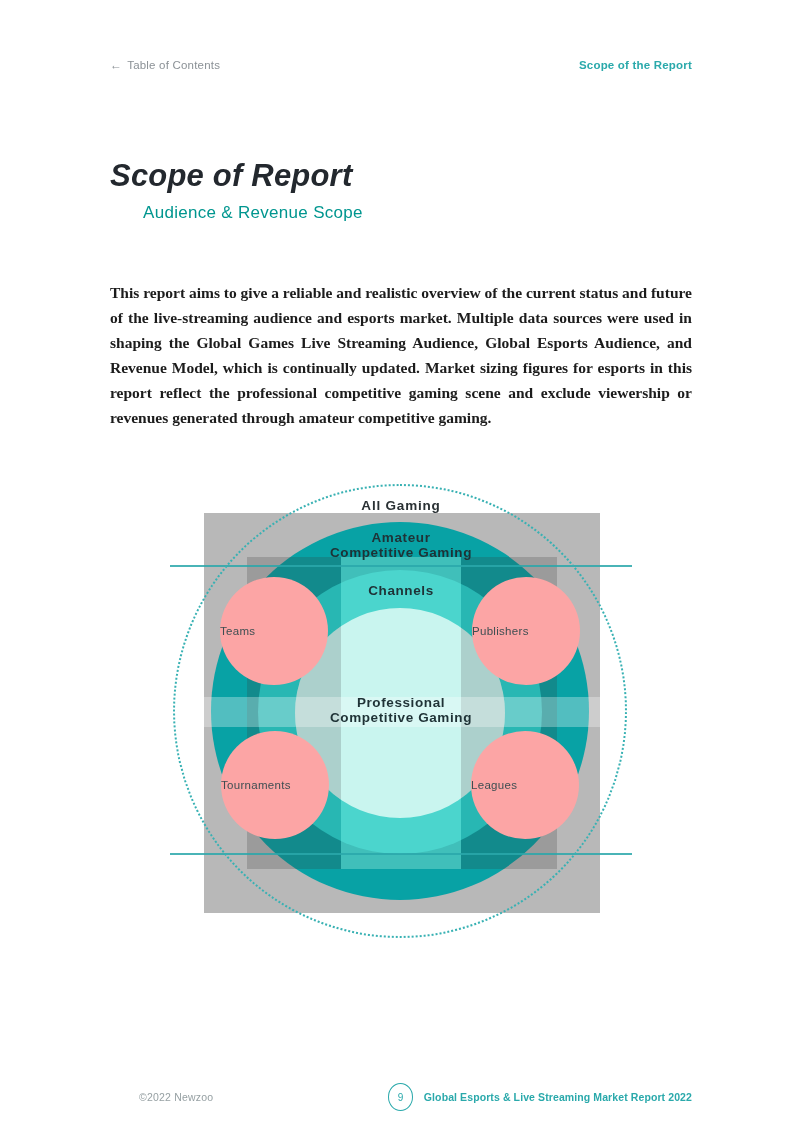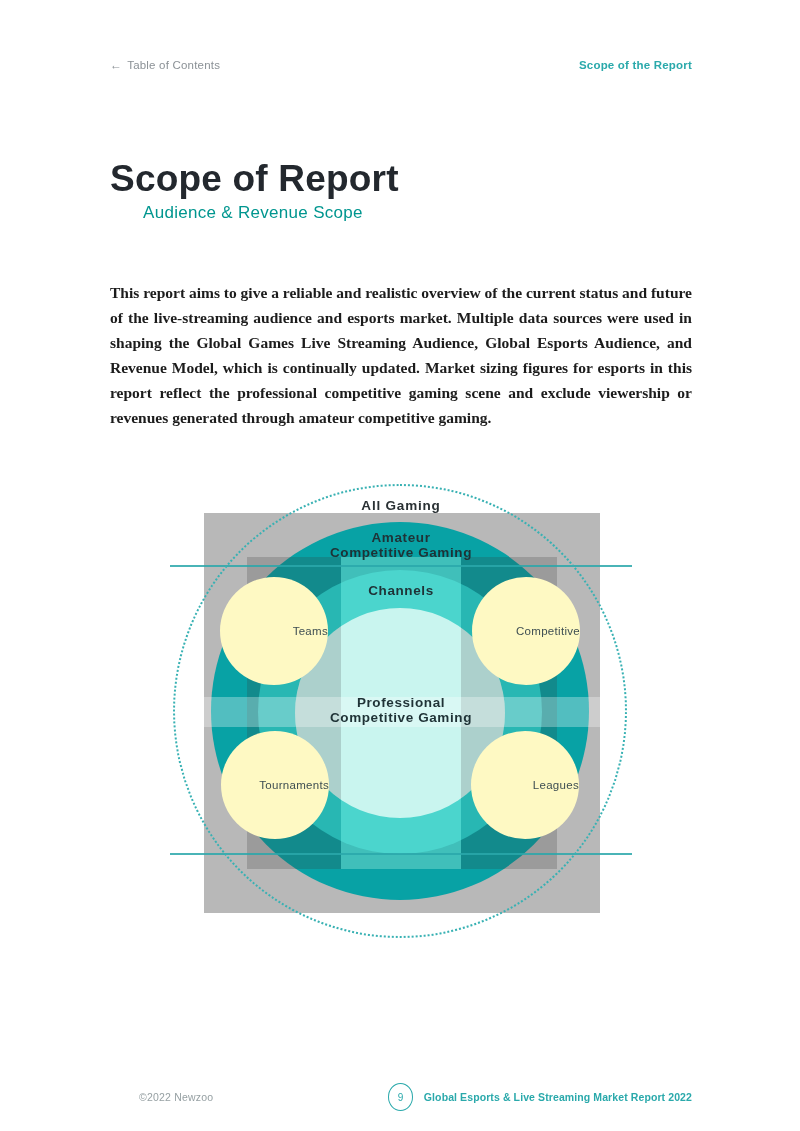--- a/index.html
+++ b/index.html
@@ -15,21 +15,21 @@
     display:flex; justify-content:space-between; align-items:center;
     font-size:11.5px;
   }
   .back-link { color:#8b9196; letter-spacing:0.2px; cursor:pointer; display:flex; gap:5px; align-items:center; }
   .back-arrow { color:#8b9196; font-size:12px; }
   .section-link { color:#2aa9ab; font-weight:700; letter-spacing:0.2px; cursor:pointer; }
 
   
   .title {
     position:absolute; top:158px; left:110px;
-    font-size:37px; font-weight:700; color:#23282e; letter-spacing:0.2px;
+    font-size:31px; font-weight:700; color:#23282e; letter-spacing:0.2px;font-style:italic;
   }
   .subtitle {
     position:absolute; top:203px; left:110px;
     font-size:17px; font-weight:400; color:#00968f; letter-spacing:0.3px;margin-left:33px;
   }
 
   
   .body-text {
     position:absolute; top:264px; left:110px; width:582px;
     font-family:"Liberation Serif", serif;
@@ -51,21 +51,21 @@
   .central-circle {
     left:125px; top:128px; width:210px; height:210px; border-radius:50%;
     background:#c9f5ef; overflow:hidden;
   }
   .central-shade-left  { position:absolute; left:0;  top:0; width:46px; height:100%; background:rgba(88,104,104,0.26); }
   .central-shade-right { position:absolute; right:0; top:0; width:44px; height:100%; background:rgba(88,104,104,0.26); }
   .hband { left:33px; top:217px; width:397px; height:30px; background:rgba(255,255,255,0.3); }
 
   .satellite {
     position:absolute; width:108px; height:108px; border-radius:50%;
-    background:#fef9c3; display:flex; align-items:center; justify-content:flex-end;
+    background:#fca5a5; display:flex; align-items:center; justify-content:flex-start;
     font-size:11.5px; color:#3e4e52; letter-spacing:0.3px;
   }
   .sat-teams       { left:50px;  top:97px;  }
   .sat-publishers  { left:302px; top:97px;  }
   .sat-tournaments { left:51px;  top:251px; }
   .sat-leagues     { left:301px; top:251px; }
 
   .hline { position:absolute; left:0; width:462px; height:2px; background:rgba(42,167,170,0.85); }
   .hline-top    { top:85px;  }
   .hline-bottom { top:373px; }
@@ -131,21 +131,21 @@
       <div class="central-shade-left"></div>
       <div class="central-shade-right"></div>
     </div>
 
     <div class="shape hband"></div>
 
     <div class="satellite sat-teams">
       <span>Teams</span>
     </div>
     <div class="satellite sat-publishers">
-      <span>Competitive</span>
+      <span>Publishers</span>
     </div>
     <div class="satellite sat-leagues">
       <span>Leagues</span>
     </div>
     <div class="satellite sat-tournaments">
       <span>Tournaments</span>
     </div>
 
     <div class="hline hline-top"></div>
     <div class="hline hline-bottom"></div>

